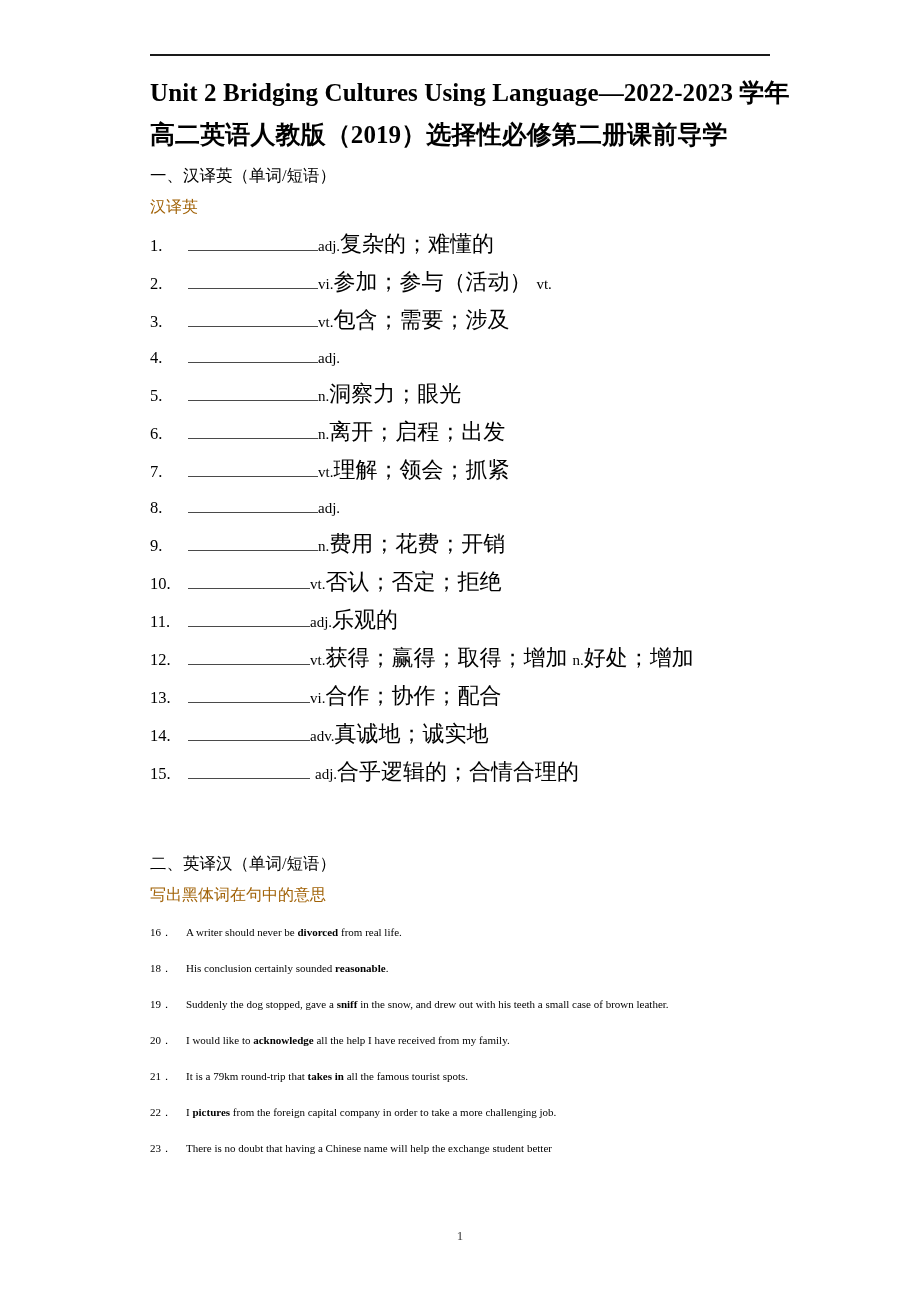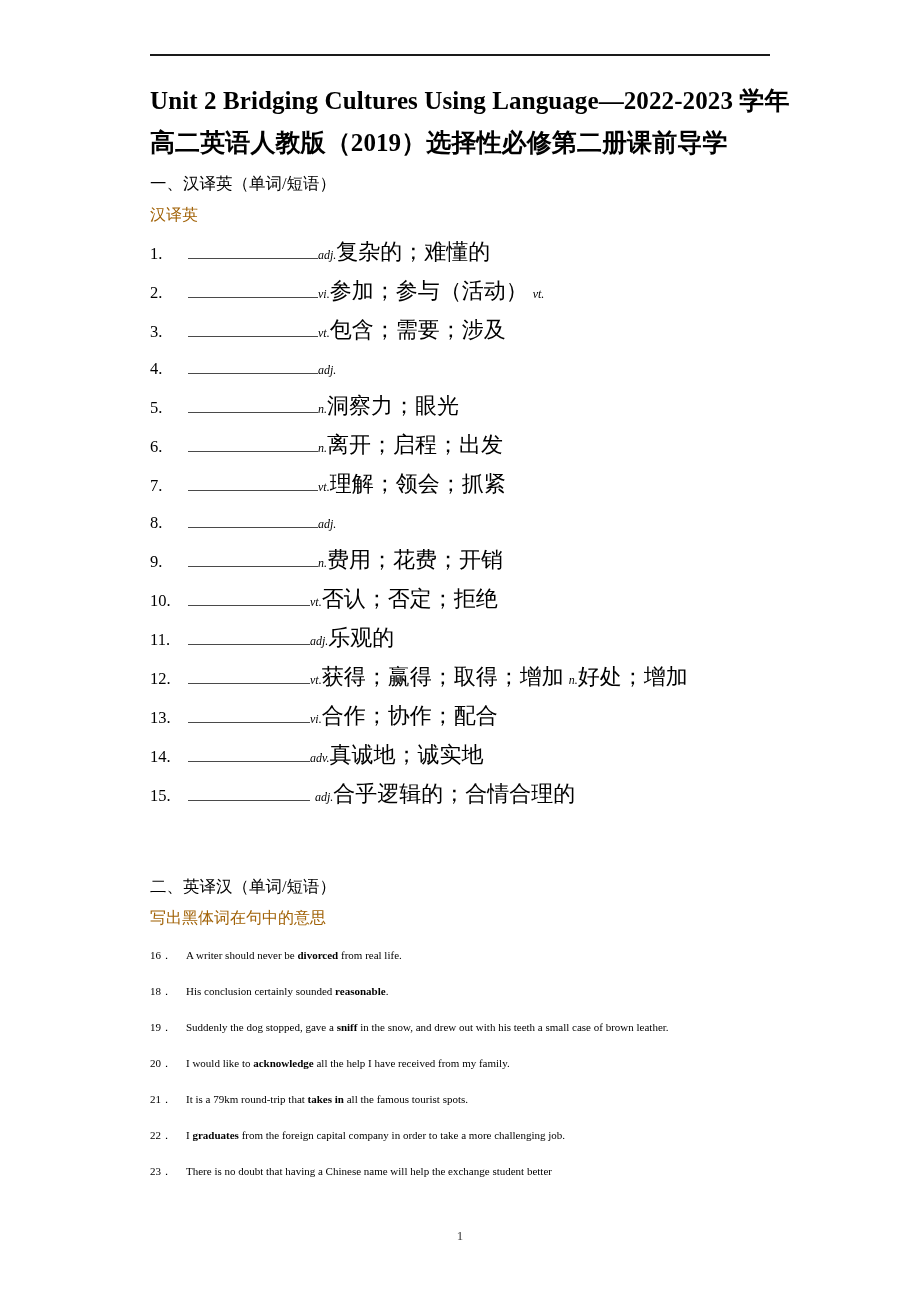--- a/index.html
+++ b/index.html
@@ -32,21 +32,21 @@
     top: 54px;
     width: 620px;
     height: 0;
     border-top: 2px solid #1a1a1a;
   }
 
   
   .content {
     position: absolute;
     left: 150px;
-    top: 80px;
+    top: 72px;
     width: 640px;
   }
 
   
   .doc-title {
     font-weight: bold;
     font-size: 25px;
     line-height: 42px;
     letter-spacing: 0.1px;
     margin: 0 0 4px 0;
@@ -92,22 +92,21 @@
     display: inline-block;
     border-bottom: 1px solid #4a4a4a;
     height: 17px;
     margin: 0 0 0 8px;
     flex: 0 0 auto;
   }
   .vocab-blank.w-std { width: 122px; }
   .vocab-blank.w-wide { width: 130px; }
   .vocab-gap { display: inline-block; width: 5px; }
   .pos {
-    font-style: italic;
-    font-size: 12px;
+    font-size: 15px;
   }
   .vocab-def { font-size: 22px; }
 
   
   .sentence-list {
     list-style: none;
     margin: 0;
     padding: 0;
   }
   .sentence-item {
@@ -250,21 +249,21 @@
 
     <div class="section-heading">二、英译汉（单词/短语）</div>
     <div class="sub-instruction">写出黑体词在句中的意思</div>
 
     <ul class="sentence-list" id="sentence-list">
         <li class="sentence-item"><span class="sentence-num">16．</span><span>A writer should never be </span><b>divorced</b><span> from real life.</span></li>
         <li class="sentence-item"><span class="sentence-num">18．</span><span>His conclusion certainly sounded </span><b>reasonable</b><span>.</span></li>
         <li class="sentence-item"><span class="sentence-num">19．</span><span>Suddenly the dog stopped, gave a </span><b>sniff</b><span> in the snow, and drew out with his teeth a small case of brown leather.</span></li>
         <li class="sentence-item"><span class="sentence-num">20．</span><span>I would like to </span><b>acknowledge</b><span> all the help I have received from my family.</span></li>
         <li class="sentence-item"><span class="sentence-num">21．</span><span>It is a 79km round-trip that </span><b>takes in</b><span> all the famous tourist spots.</span></li>
-        <li class="sentence-item"><span class="sentence-num">22．</span><span>I </span><b>graduates</b><span> from the foreign capital company in order to take a more challenging job.</span></li>
+        <li class="sentence-item"><span class="sentence-num">22．</span><span>I </span><b>pictures</b><span> from the foreign capital company in order to take a more challenging job.</span></li>
         <li class="sentence-item"><span class="sentence-num">23．</span><span>There is no doubt that having a Chinese name will help the exchange student better</span></li>
       </ul>
 
   </div>
 
   <div class="page-number">1</div>
 
 </div>
 
 </body></html>

